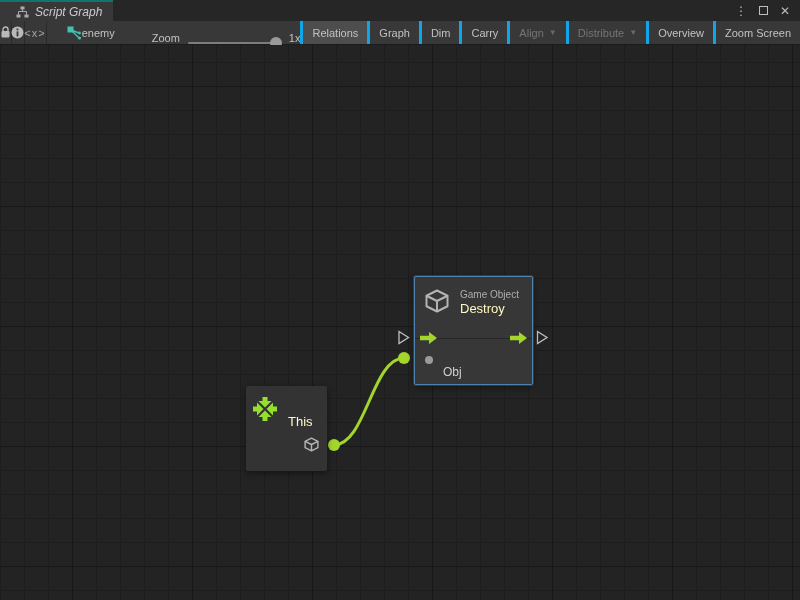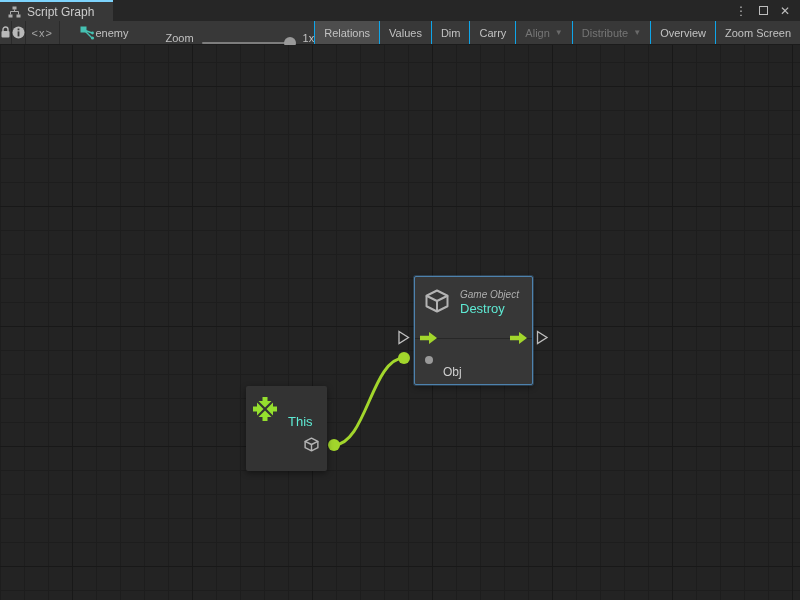--- a/index.html
+++ b/index.html
@@ -3,22 +3,22 @@
 <meta charset="utf-8">
 <style>
   * { margin:0; padding:0; box-sizing:border-box; }
   html,body { width:800px; height:600px; overflow:hidden; background:#232323;
               font-family:"Liberation Sans", sans-serif; }
   .window { position:relative; width:800px; height:600px; background:#232323; }
 
   
   .titlebar { position:absolute; left:0; top:0; width:800px; height:21px;
               background:#262626; display:flex; align-items:stretch; }
-  .tab { width:113px; display:flex; align-items:center; gap:6px; padding:0 8px;
-         background:#383838; border-top:2px solid #7dd3fc; }
+  .tab { width:113px; display:flex; align-items:center; gap:6px; padding:0 16px;
+         background:#383838; border-top:2px solid #0f766e;font-style:italic; }
   .tab-title { color:#cccccc; font-size:12px; white-space:nowrap; }
   .win-controls { margin-left:auto; display:flex; align-items:center; gap:4px; padding-right:6px; }
   .win-btn { color:#bdbdbd; font-size:12px; width:18px; height:18px; display:flex;
              align-items:center; justify-content:center; cursor:default; }
   .maxbox { width:9px; height:9px; border:1.4px solid #bdbdbd; }
 
   
   .toolbar { position:absolute; left:0; top:21px; width:800px; height:24px;
              background:#383838; border-bottom:1px solid #1b1b1b;
              display:flex; align-items:stretch; color:#c2c2c2; font-size:11px; }
@@ -27,21 +27,21 @@
   .cell-lock { width:22px; }
   .cell-info { width:26px; }
   .cell-code { width:66px; color:#a5a5a5; font-size:11px; letter-spacing:1px; }
   .cell-graphref { padding-left:21px; gap:0; }
   .zoom-group { display:flex; align-items:flex-end; margin-left:37px; gap:8px; }
   .zoom-track { position:relative; width:93px; height:2px; background:#7d7d7d; border-radius:1px; }
   .zoom-knob { position:absolute; top:-5px; width:12px; height:12px; border-radius:50%;
                background:#9a9a9a; }
   .tb-buttons { margin-left:auto; display:flex; align-items:stretch; }
   .tb-btn { display:flex; align-items:center; gap:5px; padding:0 9px;
-            border-left:1px solid #0ea5e9; color:#c2c2c2; cursor:default; white-space:nowrap; }
+            border-left:3px solid #0ea5e9; color:#c2c2c2; cursor:default; white-space:nowrap; }
   .tb-btn.active { background:#4d4d4d; }
   .tb-btn.disabled { color:#757575; }
   .caret { font-size:8px; line-height:1; color:#9a9a9a; }
   .tb-btn.disabled .caret { color:#6a6a6a; }
 
   
   .canvas { position:absolute; left:0; top:45px; width:800px; height:555px;
             background-color:#232323;
             background-image:
               linear-gradient(to right, #181818 1px, transparent 1px),
@@ -50,22 +50,22 @@
               linear-gradient(to bottom, #1d1d1d 1px, transparent 1px);
             background-size: 120px 100%, 100% 120px, 24px 100%, 100% 24px;
             background-position: 72px 0, 0 41px, 0 0, 0 17px; }
   .wire-layer { position:absolute; left:0; top:0; width:800px; height:555px; pointer-events:none; }
 
   
   .node { position:absolute; border-radius:2px; box-shadow:0 2px 6px rgba(0,0,0,0.45); }
   .node-this { left:246px; top:341px; width:81px; height:85px; background:#333333; }
   .node-destroy { left:414px; top:231px; width:119px; height:109px; background:#373737;
                   border:1px solid #4e82ad; box-shadow:0 0 0 1px rgba(78,130,173,0.35), 0 2px 6px rgba(0,0,0,0.45); }
-  .node-title { color:#5eead4; font-size:13px; }
-  .node-category { color:#aeaeae; font-size:10px;font-style:italic; }
+  .node-title { color:#fef9c3; font-size:13px; }
+  .node-category { color:#aeaeae; font-size:10px; }
   .abs { position:absolute; }
   .flow-line { position:absolute; left:0; right:0; top:61px; height:1px; background:#272727; }
   .port-dot-gray { width:8px; height:8px; border-radius:50%; background:#9a9a9a; }
   .port-label { color:#cfcfcf; font-size:12px; }
 </style>
 </head>
 <body>
 
 <div class="window">
 
@@ -135,21 +135,21 @@
         <div class="zoom-knob" style="left:82px;"></div>
       </div>
       <span>1x</span>
     </div>
 
     <div class="tb-buttons">
       <div class="tb-btn active">
         <span>Relations</span>
       </div>
       <div class="tb-btn">
-        <span>Values</span>
+        <span>Graph</span>
       </div>
       <div class="tb-btn">
         <span>Dim</span>
       </div>
       <div class="tb-btn">
         <span>Carry</span>
       </div>
       <div class="tb-btn disabled">
         <span>Align</span>
         <span class="caret">▼</span>

